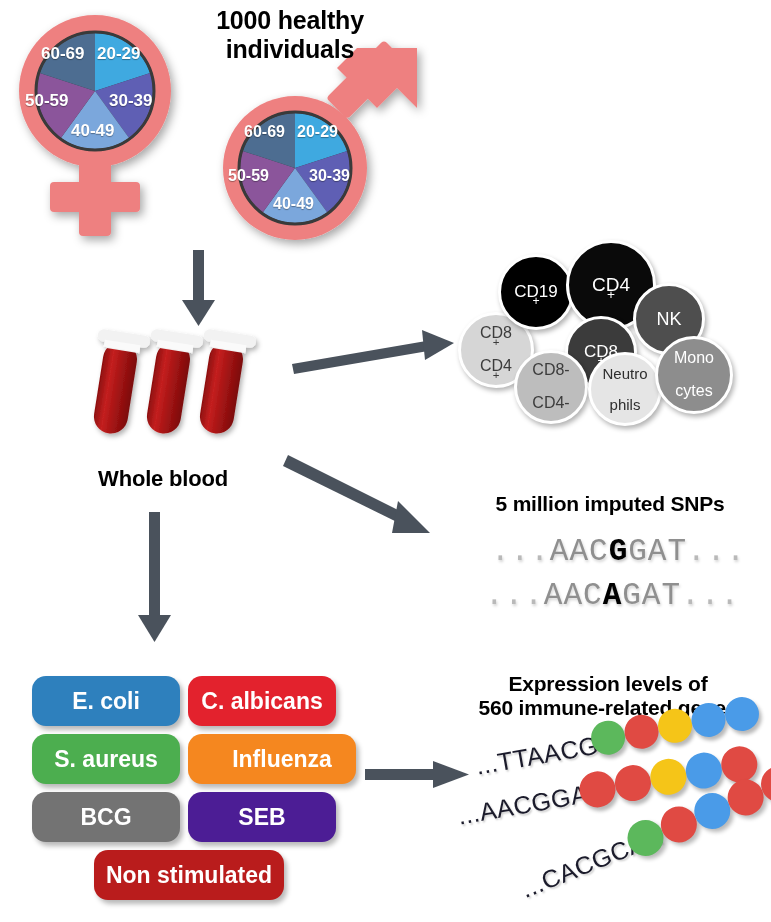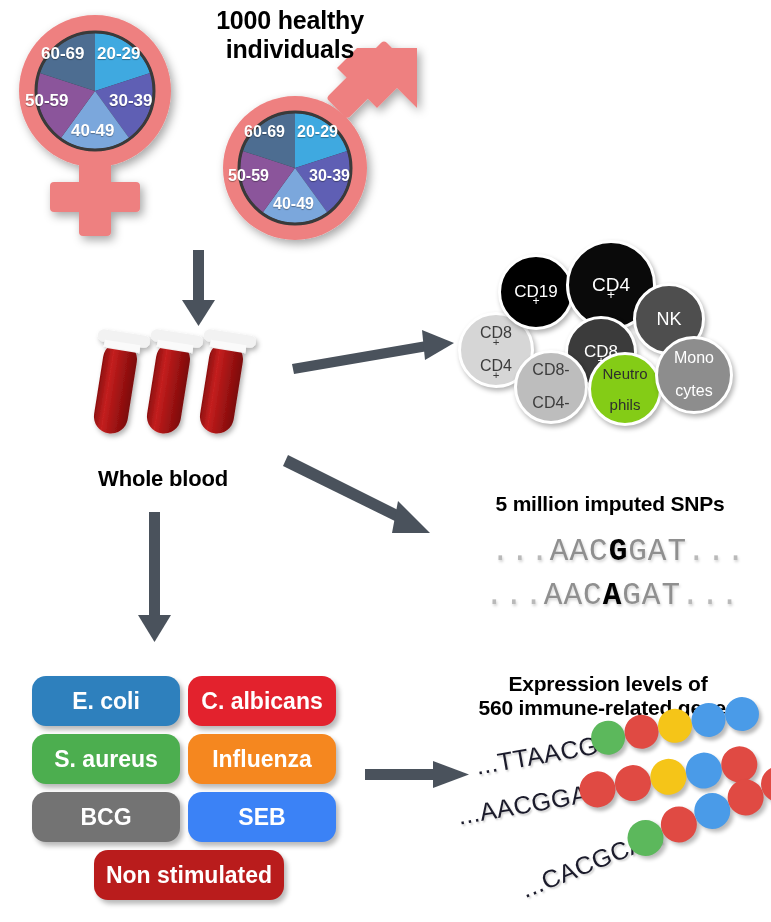--- a/index.html
+++ b/index.html
@@ -307,21 +307,21 @@
       <span>NK</span>
     </div>
 
     <div class="bubble" style="left:74px; top:112px; width:74px; height:74px; background:#bdbdbd; color:#3c3c3c; font-size:16px;">
       <span>
         <span>CD8-</span><br>
         <span>CD4-</span>
       </span>
     </div>
 
-    <div class="bubble" style="left:148px; top:114px; width:74px; height:74px; background:#84cc16; color:#2e2e2e; font-size:15px;">
+    <div class="bubble" style="left:148px; top:114px; width:74px; height:74px; background:#e5e5e5; color:#2e2e2e; font-size:15px;">
       <span>
         <span>Neutro</span><br>
         <span>phils</span>
       </span>
     </div>
 
     <div class="bubble" style="left:215px; top:98px; width:78px; height:78px; background:#8d8d8d; color:#ffffff; font-size:16px;">
       <span>
         <span>Mono</span><br>
         <span>cytes</span>
@@ -339,24 +339,24 @@
       <span class="snp-dim">...</span><span class="snp-mid">AAC</span><span class="snp-hot">A</span><span class="snp-mid">GAT</span><span class="snp-dim">...</span>
     </div>
   </div>
 
   <div class="stim-grid" style="left:32px; top:676px; width:320px; height:220px;">
 
     <div class="stim-box" style="left:0px;   top:0px;  width:148px; height:50px; background:#2e80bd; font-size:23px;">E. coli</div>
     <div class="stim-box" style="left:156px; top:0px;  width:148px; height:50px; background:#e3222d; font-size:23px;">C. albicans</div>
 
     <div class="stim-box" style="left:0px;   top:58px; width:148px; height:50px; background:#4cae4f; font-size:23px;">S. aureus</div>
-    <div class="stim-box" style="left:156px; top:58px; width:148px; height:50px; background:#f5871f; font-size:23px;">Influenza</div>
+    <div class="stim-box" style="left:156px; top:58px; width:148px; height:50px; background:#f5871f; font-size:23px;padding-left:20px;">Influenza</div>
 
     <div class="stim-box" style="left:0px;   top:116px; width:148px; height:50px; background:#737373; font-size:23px;">BCG</div>
-    <div class="stim-box" style="left:156px; top:116px; width:148px; height:50px; background:#3b82f6; font-size:23px;">SEB</div>
+    <div class="stim-box" style="left:156px; top:116px; width:148px; height:50px; background:#4c1d95; font-size:23px;">SEB</div>
 
     <div class="stim-box" style="left:62px;  top:174px; width:190px; height:50px; background:#b91c1c; font-size:23px;">Non stimulated</div>
   </div>
 
   <div class="arrow" style="left:365px; top:758px; width:110px; height:36px;">
     <svg width="110" height="36" viewBox="0 0 110 36">
       <g fill="#4a525c">
         <rect x="0" y="11" width="76" height="11"></rect>
         <path d="M68 3 L104 16.5 L68 30 Z"></path>
       </g>

